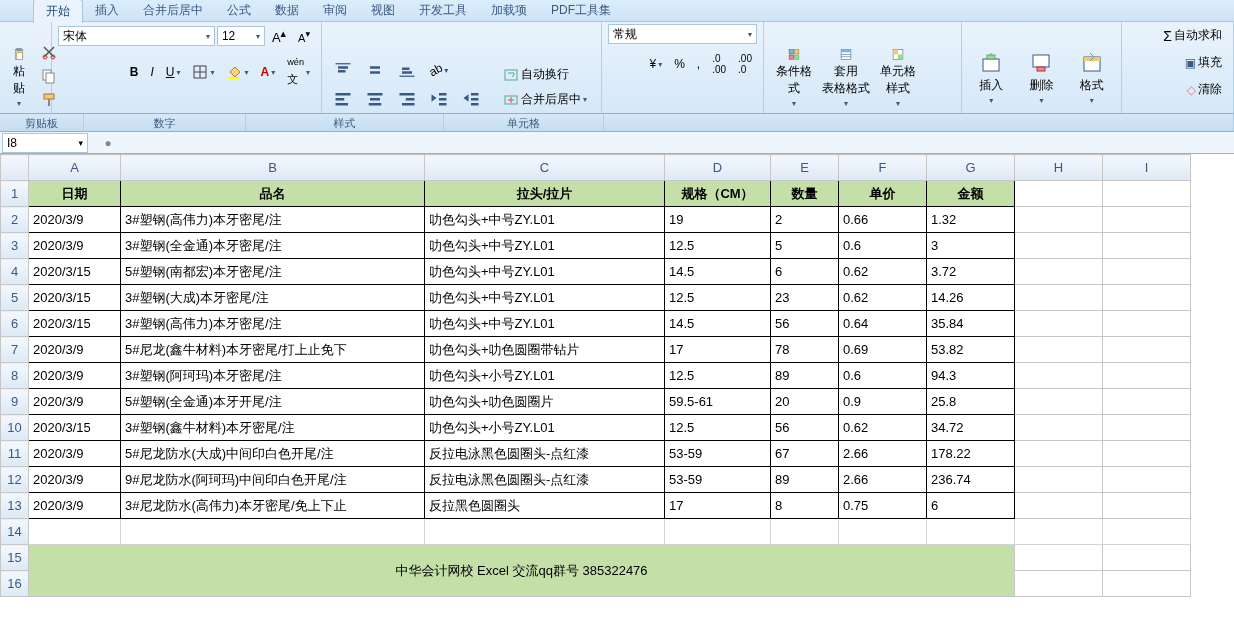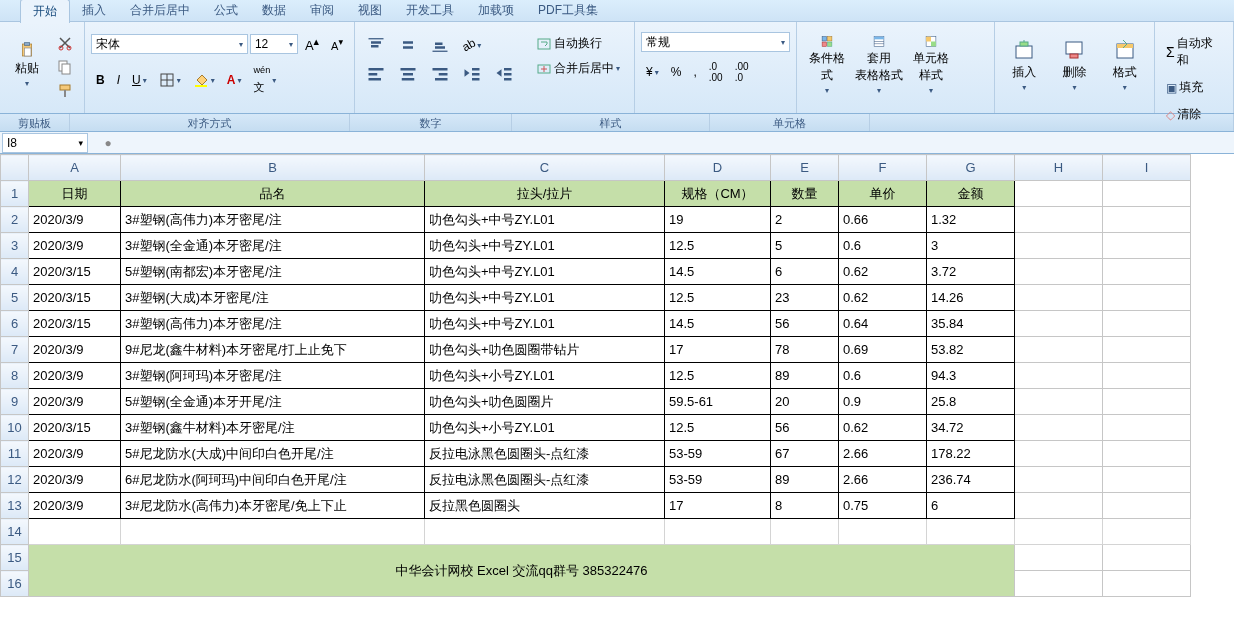--- a/index.html
+++ b/index.html
@@ -1,22 +1,22 @@
 <!DOCTYPE html>
 <html><head>
 <meta charset="utf-8">
 <style>
 * { box-sizing: border-box; margin: 0; padding: 0; font-family: "宋体", SimSun, sans-serif; }
 body { background: #fff; width: 1234px; height: 620px; overflow: hidden; font-size: 12px;}
-.ribbon-tabs { height: 22px; display: flex; align-items: center; padding-left: 20px; background: linear-gradient(#dbeefc,#cee3f6); border-bottom:1px solid #a9c5e0;}
+.ribbon-tabs { height: 22px; display: flex; align-items: center; padding-left: 33px; background: linear-gradient(#dbeefc,#cee3f6); border-bottom:1px solid #a9c5e0;}
 .ribbon-tabs .tab { padding: 3px 12px; color:#3b5a82; cursor:default;}
 .ribbon-tabs .tab.active { background:#eaf3fc; border:1px solid #a9c5e0; border-bottom:none; border-radius:3px 3px 0 0; color:#174a7c;}
 .ribbon { height: 92px; background: linear-gradient(#eaf3fc,#d6e8f8); border-bottom:1px solid #8ab3d8; display:flex;}
 .group { border-right:1px solid #b6cee5; padding:2px 6px; display:flex; flex-direction:column; position:relative;}
-.group .body { flex:1; display:flex; align-items:flex-start; gap:4px;margin-top:8px;}
+.group .body { flex:1; display:flex; align-items:flex-end; gap:4px;}
 .btn { border:1px solid transparent; padding:2px 4px; display:flex; align-items:center; gap:2px; cursor:default;}
 .big { flex-direction:column; width:48px; height:66px; justify-content:center; text-align:center;}
 .dd { font-size:8px; color:#3b5a82;}
 .sel { background:#fff; border:1px solid #a9c5e0; height:20px; display:flex; align-items:center; padding:0 4px; gap:4px;}
 .sel input { border:none; outline:none; width:100%; font-size:12px;}
 .iconbox { width:16px; height:16px; display:inline-flex; align-items:center; justify-content:center;}
 .stack { display:flex; flex-direction:column; gap:2px;}
 .row { display:flex; gap:2px; align-items:center;}
 
 .grouplabels { height:18px; background:linear-gradient(#d6e8f8,#c5ddf1); border-bottom:1px solid #8ab3d8; display:flex; color:#3b5a82; font-size:11px;}
@@ -27,21 +27,21 @@
 .namebox .ddarr{ font-size:9px;}
 .fx-bar { display:flex; align-items:center; gap:6px; margin-left:40px;}
 .fx-sym { font-style:italic; font-weight:bold; color:#444;}
 .fx-line { flex:1; height:20px; background:#fff; border:1px solid #a9c5e0;}
 
 .sheet-area { position:relative; overflow:hidden; }
 table.sheet { border-collapse:collapse; table-layout:fixed;}
 table.sheet th, table.sheet td { border:1px solid #c6c6c6; height:26px; padding:0 4px; overflow:hidden; white-space:nowrap; font-size:13px;}
 table.sheet th { background:linear-gradient(#f4f8fd,#dce9f7); color:#3b5a82; font-weight:normal; text-align:center;}
 table.sheet th.rowhdr { width:28px;}
-.hdr-row td { background:#c5dfa9; font-weight:normal; text-align:center; border:1px solid #000 !important;}
+.hdr-row td { background:#c5dfa9; font-weight:bold; text-align:center; border:1px solid #000 !important;}
 .data-row td { border:1px solid #000 !important;}
 .footer-row td { background:#c5dfa9; text-align:center; font-weight:normal; height:38px; border:1px solid #c6c6c6 !important;}
 .empty-row td { border:1px solid #d4d4d4 !important;}
 
 svg { display:block;}
 .mini { width:20px; height:20px;}
 </style>
 </head>
 <body>
 
@@ -53,21 +53,21 @@
     <span class="tab">数据</span>
     <span class="tab">审阅</span>
     <span class="tab">视图</span>
     <span class="tab">开发工具</span>
     <span class="tab">加载项</span>
     <span class="tab">PDF工具集</span>
   </div>
 
 <div class="ribbon">
 
-  <div class="group" style="width:85px">
+  <div class="group" style="width:52px">
     <div class="body">
       <div class="btn big">
         <svg class="iconbox" viewBox="0 0 24 24" width="28" height="28">
             <rect x="5" y="3" width="14" height="18" fill="#f4c97a" stroke="#a67b2e"></rect>
             <rect x="8" y="1" width="8" height="4" fill="#8aa9c9" stroke="#4a6a8a"></rect>
             <rect x="8" y="9" width="10" height="12" fill="#fff" stroke="#888"></rect>
           </svg>
         <span>粘贴</span>
         <span class="dd">▾</span>
       </div>
@@ -346,22 +346,21 @@
         </div>
       <div class="btn">
           <span style="color:#d88">◇</span>
           <span>清除</span>
         </div>
     </div>
   </div>
 </div>
 
 <div class="grouplabels">
-  <div style="width:70px">剪贴板</div>
-  <div style="width:280px">对齐方式</div>
+  <div style="width:84px">剪贴板</div>
   <div style="width:162px">数字</div>
   <div style="width:198px">样式</div>
   <div style="width:160px">单元格</div>
   <div style="flex:1"></div>
 </div>
 
 <div class="namebox-row">
   <div class="namebox">
     <span>I8</span>
     <span class="ddarr">▾</span>
@@ -464,21 +463,21 @@
           <td>14.5</td>
           <td>56</td>
           <td>0.64</td>
           <td>35.84</td>
           <td style="border:1px solid #c6c6c6 !important"></td>
           <td style="border:1px solid #c6c6c6 !important"></td>
         </tr>
         <tr class="data-row">
           <th class="rowhdr">7</th>
           <td>2020/3/9</td>
-          <td>9#尼龙(鑫牛材料)本牙密尾/打上止免下</td>
+          <td>5#尼龙(鑫牛材料)本牙密尾/打上止免下</td>
           <td>叻色勾头+叻色圆圈带钻片</td>
           <td>17</td>
           <td>78</td>
           <td>0.69</td>
           <td>53.82</td>
           <td style="border:1px solid #c6c6c6 !important"></td>
           <td style="border:1px solid #c6c6c6 !important"></td>
         </tr>
         <tr class="data-row">
           <th class="rowhdr">8</th>
@@ -524,21 +523,21 @@
           <td>53-59</td>
           <td>67</td>
           <td>2.66</td>
           <td>178.22</td>
           <td style="border:1px solid #c6c6c6 !important"></td>
           <td style="border:1px solid #c6c6c6 !important"></td>
         </tr>
         <tr class="data-row">
           <th class="rowhdr">12</th>
           <td>2020/3/9</td>
-          <td>6#尼龙防水(阿珂玛)中间印白色开尾/注</td>
+          <td>9#尼龙防水(阿珂玛)中间印白色开尾/注</td>
           <td>反拉电泳黑色圆圈头-点红漆</td>
           <td>53-59</td>
           <td>89</td>
           <td>2.66</td>
           <td>236.74</td>
           <td style="border:1px solid #c6c6c6 !important"></td>
           <td style="border:1px solid #c6c6c6 !important"></td>
         </tr>
         <tr class="data-row">
           <th class="rowhdr">13</th>

